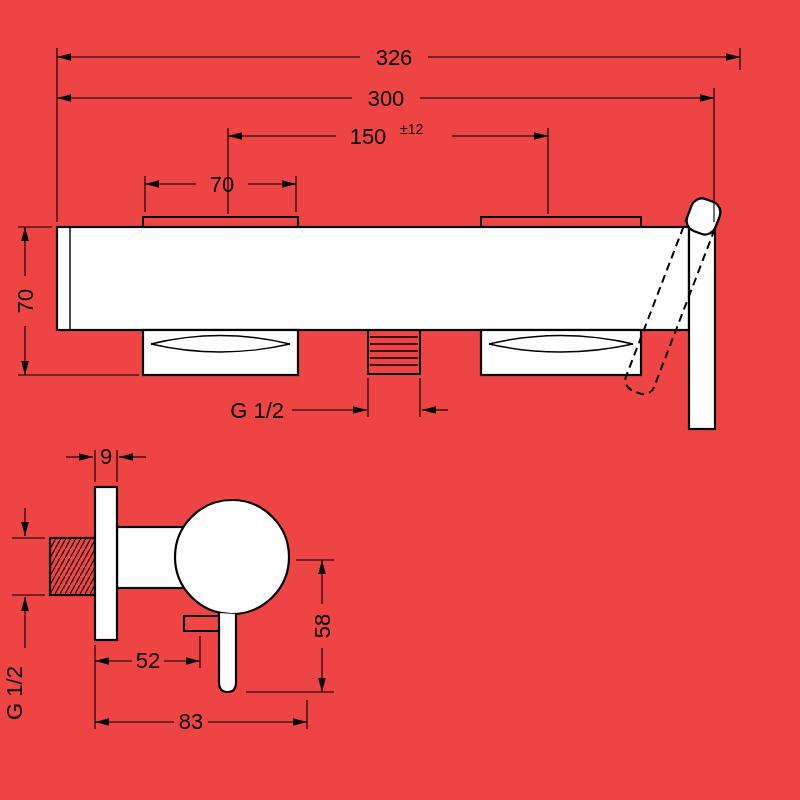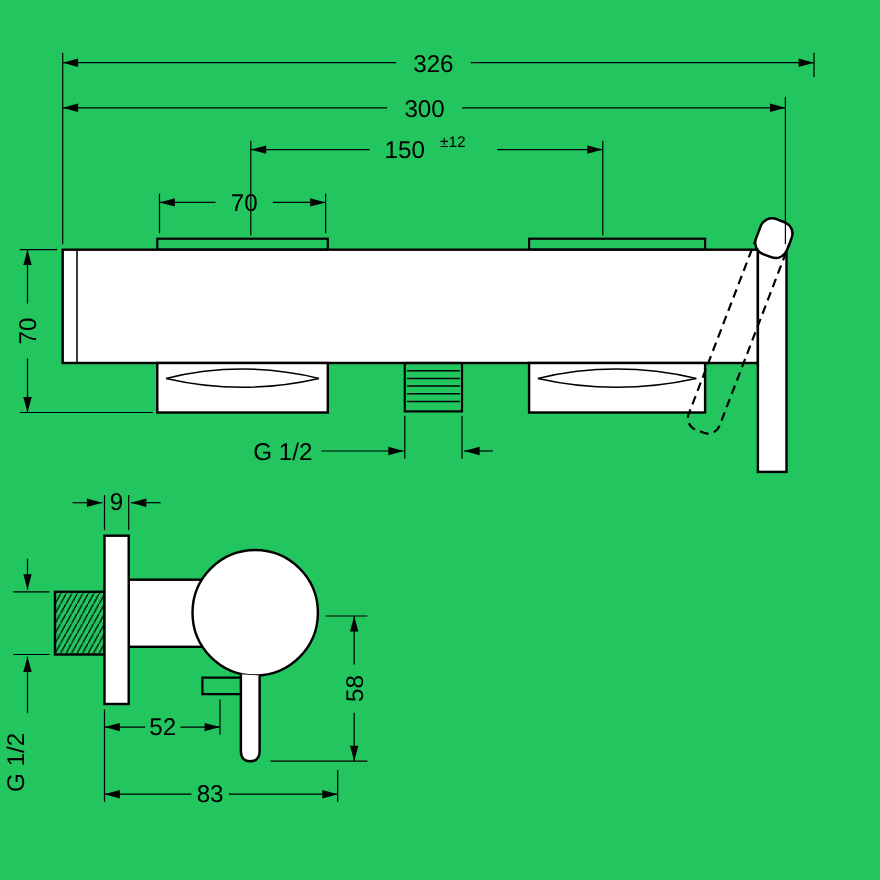--- a/index.html
+++ b/index.html
@@ -1,16 +1,16 @@
 <!DOCTYPE html>
 <html><head>
 <meta charset="utf-8">
 <style>
   html,body { margin:0; padding:0; background:#ffffff; }
-  .stage { width:800px; height:800px; background:#22c55e; position:relative; }
+  .stage { width:800px; height:800px; background:#ef4444; position:relative; }
   svg { display:block; }
   .obj    { fill:#ffffff; stroke:#000; stroke-width:2.2; stroke-linejoin:miter; }
   .objln  { fill:none;    stroke:#000; stroke-width:2;   }
   .thin   { fill:none;    stroke:#000; stroke-width:1.4; }
   .ext    { fill:none;    stroke:#000; stroke-width:1.1; }
   .dim    { fill:none;    stroke:#000; stroke-width:1.1; }
   .dash   { fill:none;    stroke:#000; stroke-width:2; stroke-dasharray:8 5; }
   .dimtxt { font-family:"Liberation Sans", sans-serif; font-size:22px; fill:#000; }
   .dimtxt.small { font-size:14px; }
 </style>

